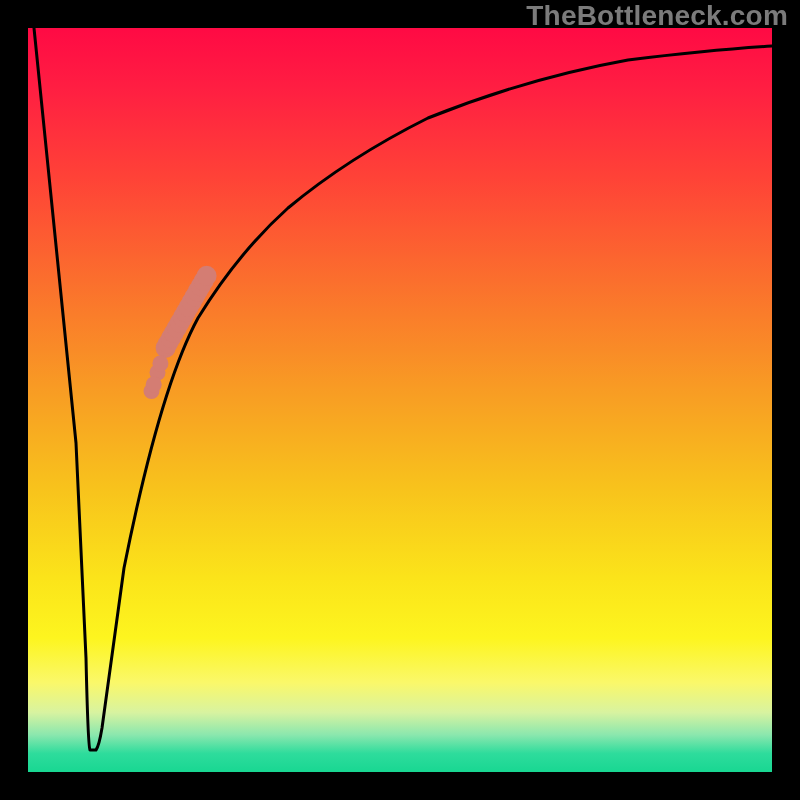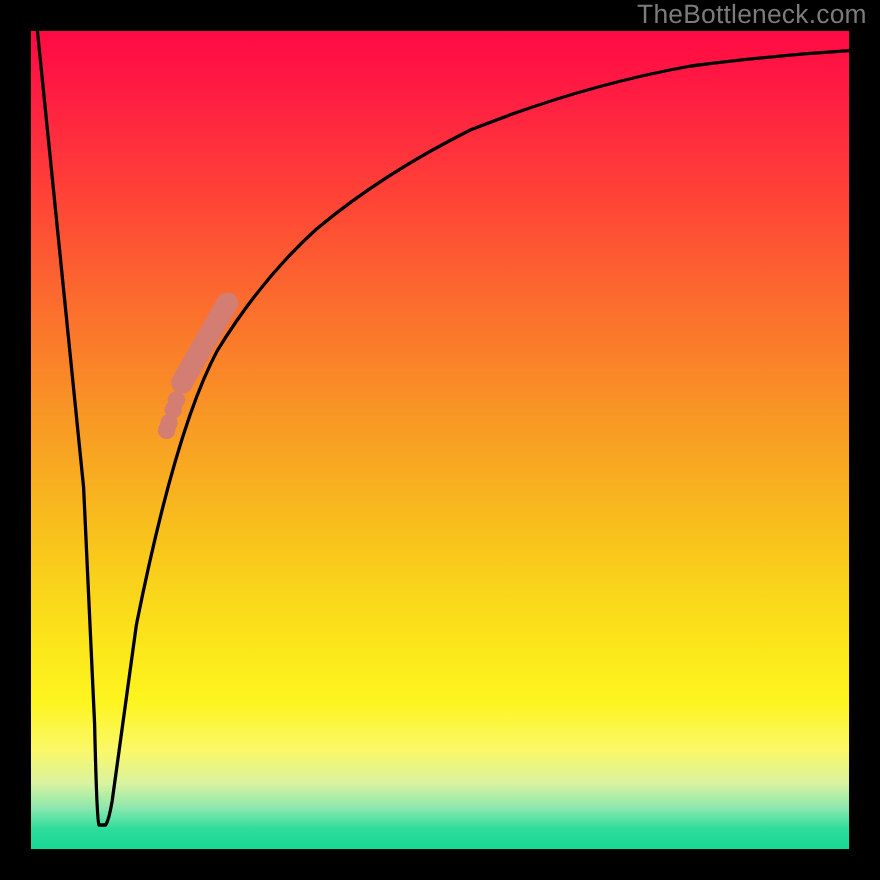--- a/index.html
+++ b/index.html
@@ -15,22 +15,22 @@
     position: relative;
     width: 800px;
     height: 800px;
     background: #000;
   }
   .watermark {
     position: absolute;
     top: 0;
     right: 12px;
     color: #7b7b7b;
-    font-size: 24px;
-    font-weight: 400;
+    font-size: 28px;
+    font-weight: 700;
     letter-spacing: 0.2px;
     z-index: 5;
     user-select: none;
   }
   .plot-area {
     position: absolute;
     left: 28px;
     top: 28px;
     width: 744px;
     height: 744px;

